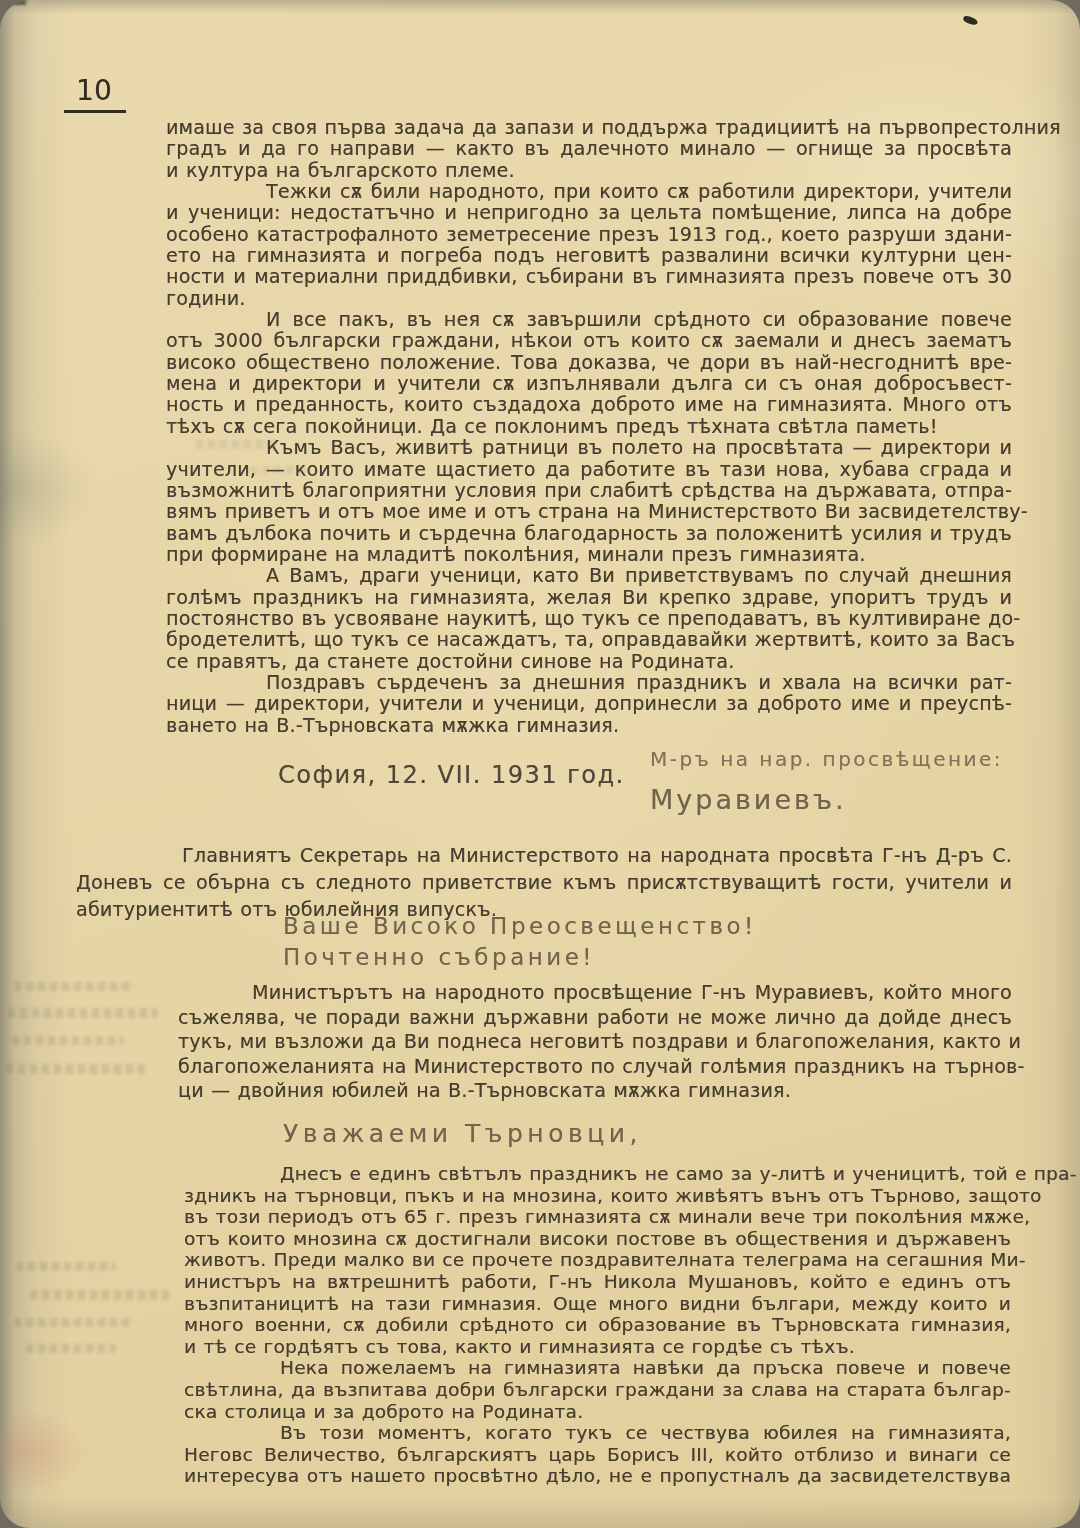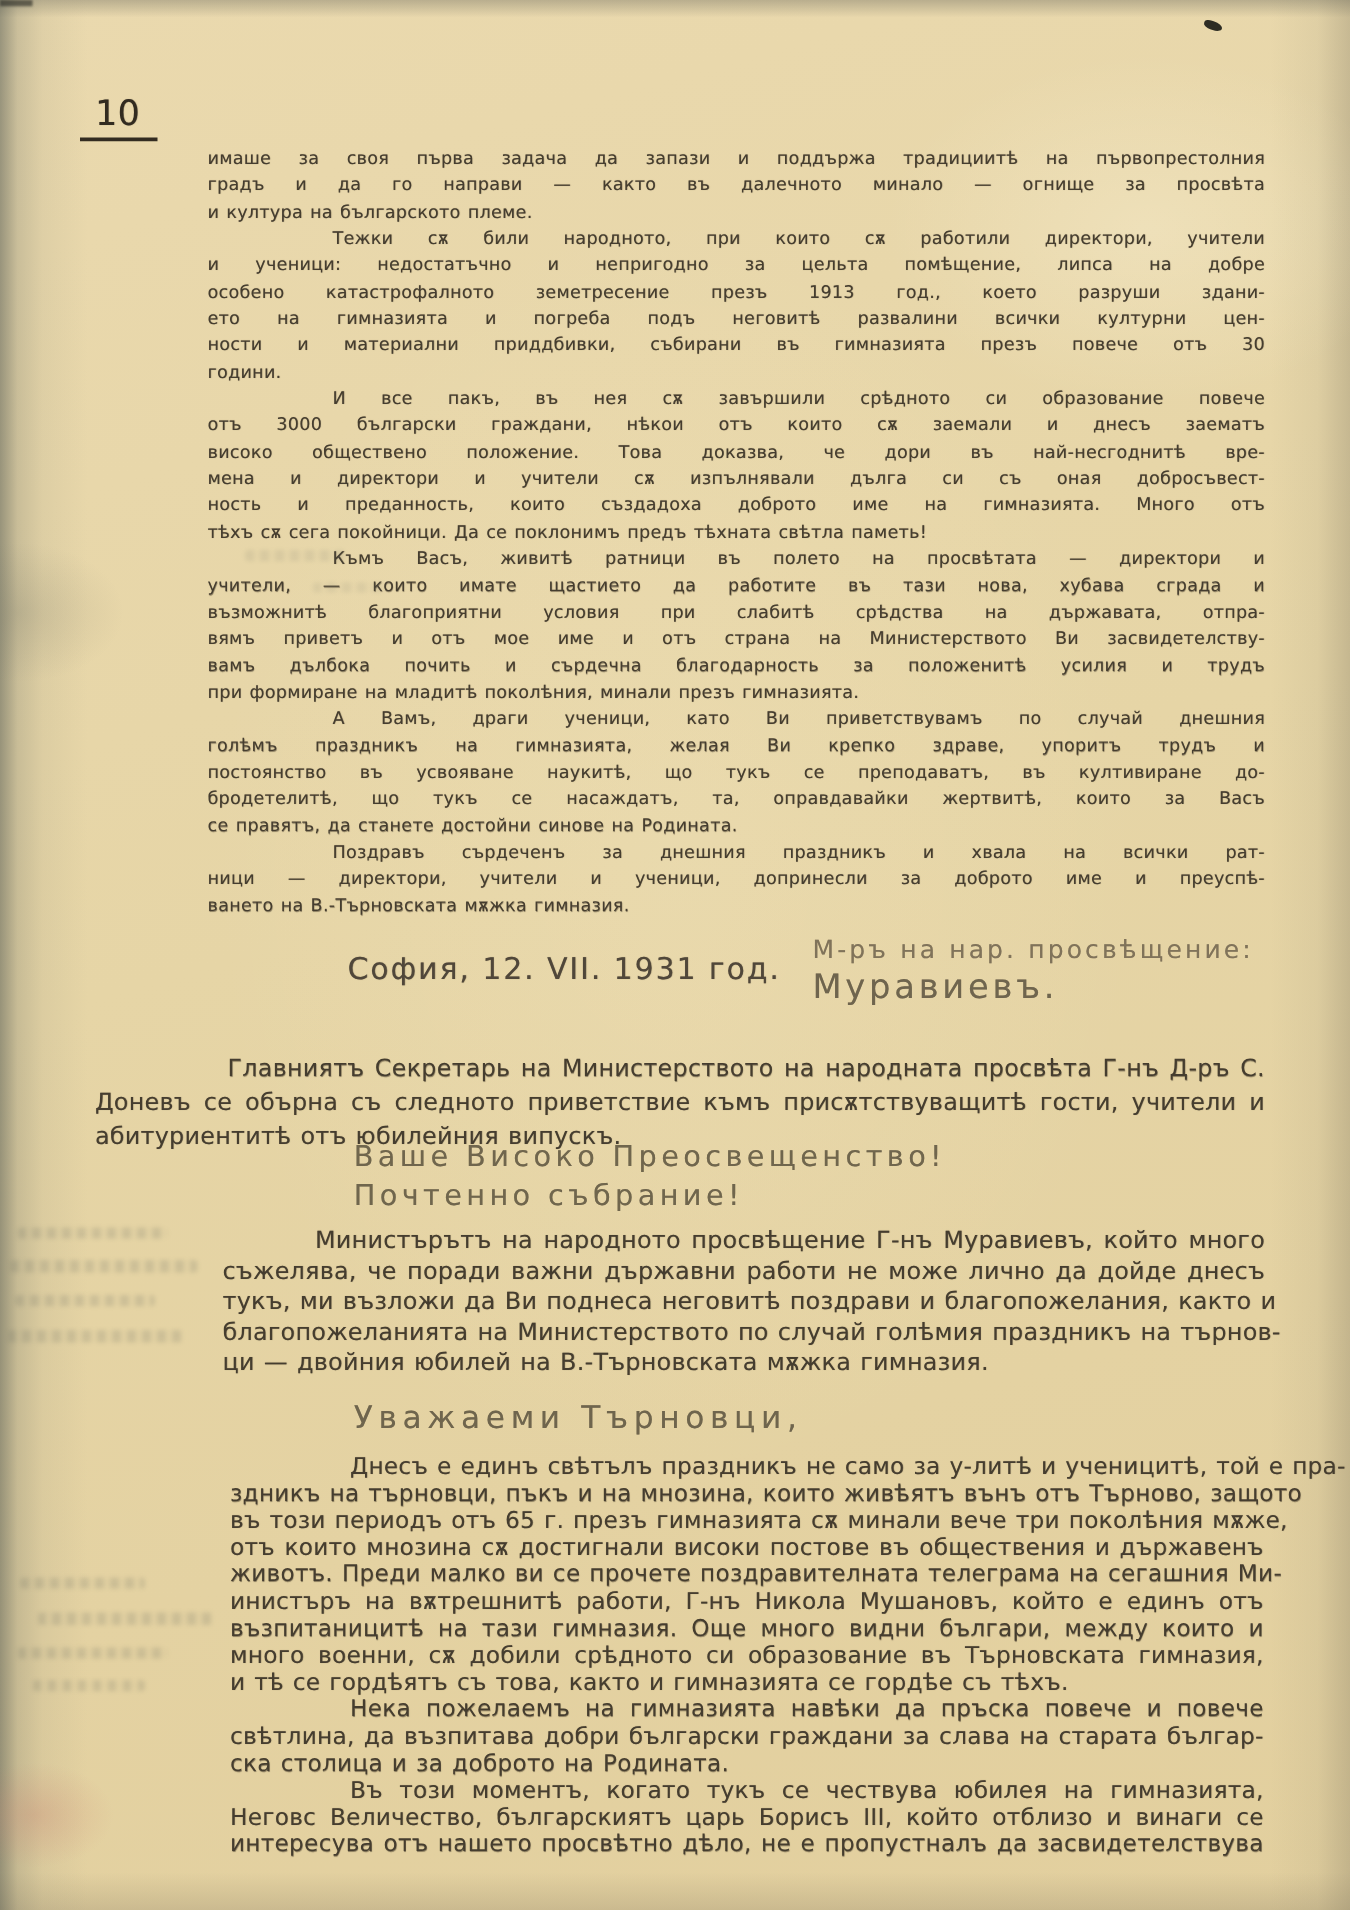--- a/index.html
+++ b/index.html
@@ -10,40 +10,41 @@
     background-image:
       radial-gradient(90px 60px at 28px 1452px, rgba(198,128,112,0.30), rgba(198,128,112,0) 70%),
       radial-gradient(120px 80px at 15px 490px, rgba(110,112,100,0.20), rgba(110,112,100,0) 70%),
       radial-gradient(300px 200px at 85% 12%, rgba(255,248,225,0.28), rgba(255,248,225,0) 70%),
       radial-gradient(500px 700px at 50% 45%, rgba(255,244,214,0.14), rgba(255,244,214,0) 75%),
       linear-gradient(90deg, rgba(86,92,84,0.55) 0px, rgba(120,122,106,0.28) 14px, rgba(160,155,128,0.15) 34px, rgba(0,0,0,0) 70px),
       linear-gradient(180deg, rgba(95,95,85,0.35) 0px, rgba(0,0,0,0) 14px),
       linear-gradient(270deg, rgba(130,122,98,0.33) 0px, rgba(168,158,126,0.15) 26px, rgba(0,0,0,0) 64px),
       linear-gradient(0deg, rgba(130,120,95,0.25) 0px, rgba(0,0,0,0) 30px),
       linear-gradient(165deg, #ead9ae 0%, #e6d5a6 45%, #e2cf9e 100%);
+    border-radius: 30px;
   }
   .ink{ text-shadow:0.3px 0.3px 0.6px rgba(70,58,42,0.55); letter-spacing:0.25px; }
   .abs{ position:absolute; }
 
   .pageno{
     left:64px; top:74px; font-size:28px; color:#322b20; font-weight:normal;
     padding:0 14px 3px 12px; border-bottom:3px solid #332c21;
   }
 
   .textblock{ }
   .para{ }
   .line{ white-space:nowrap; text-align:justify; text-align-last:justify; word-spacing:1px; }
   .line.last{ text-align-last:left; }
   .line.first{ padding-left:var(--indent,100px); }
 
-  .sec1{ left:166px; top:117px; width:846px; font-size:14px; line-height:21.35px; --indent:100px; }
+  .sec1{ left:166px; top:117px; width:846px; font-size:19px; line-height:21.35px; --indent:100px; }
   .dateline{ left:278px; top:761px; font-size:24px; letter-spacing:1.5px; color:#50473a; }
   .signature{ left:650px; top:747px; width:400px; text-align:left; }
   .sig-role{ font-size:20px; letter-spacing:2.5px; color:#80735a; text-shadow:0 0 0.5px rgba(128,115,90,0.5); }
-  .sig-name{ font-size:27px; letter-spacing:3px; color:#6f654e; margin-top:3px; text-shadow:0 0 0.5px rgba(111,101,78,0.5); }
+  .sig-name{ font-size:27px; letter-spacing:3px; color:#6f654e; margin-top:13px; text-shadow:0 0 0.5px rgba(111,101,78,0.5); }
 
   .sec2{ left:76px; top:842px; width:936px; font-size:19px; line-height:27px; --indent:106px; }
 
   .saluts{ left:283px; top:911px; font-size:23px; line-height:31px; letter-spacing:3.5px; color:#70664d; text-shadow:0 0 0.5px rgba(112,102,77,0.5); }
 
   .sec3a{ left:178px; top:980px; width:834px; font-size:19px; line-height:24.5px; --indent:74px; }
 
   .heading2{ left:283px; top:1119px; font-size:25px; letter-spacing:4.5px; color:#6f654d; text-shadow:0 0 0.5px rgba(111,101,77,0.5); }
 
   .sec3b{ left:184px; top:1163px; width:827px; font-size:18.5px; line-height:21.6px; --indent:96px; }

